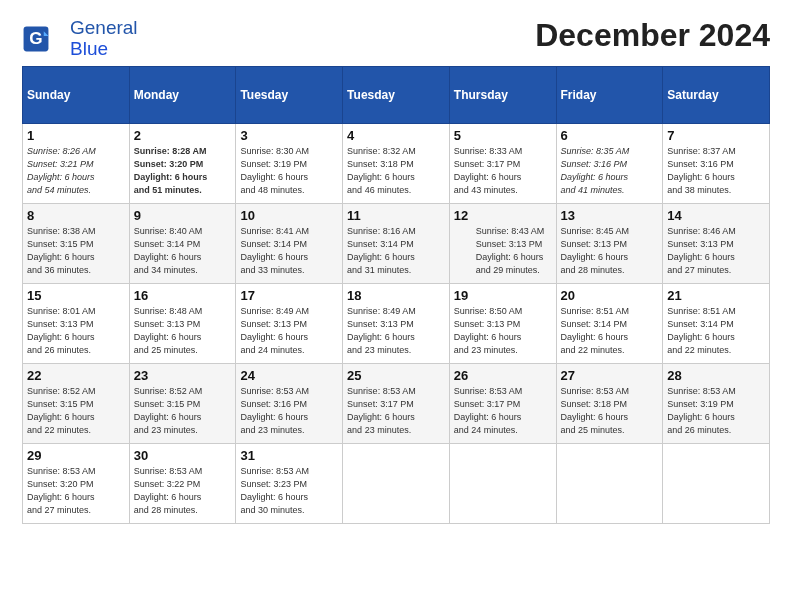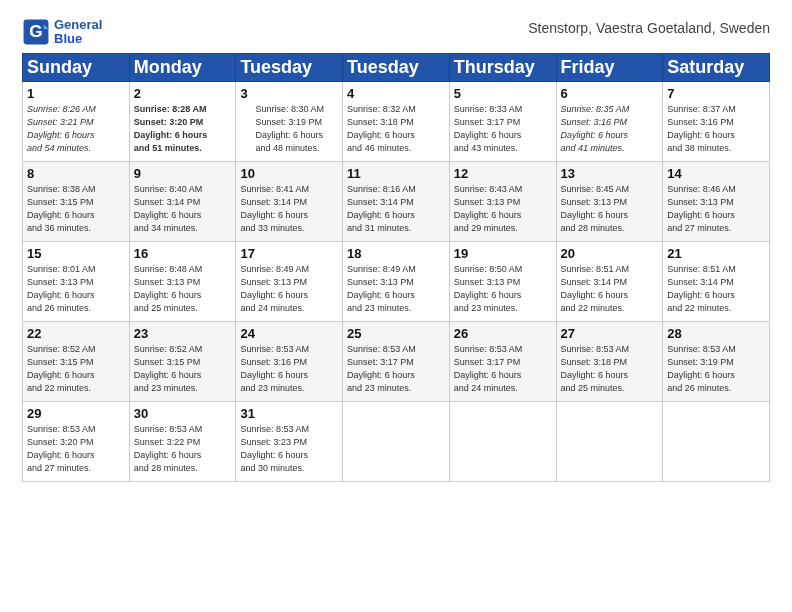--- a/index.html
+++ b/index.html
@@ -20,24 +20,25 @@
       align-items: flex-start;
       justify-content: space-between;
       margin-bottom: 4px;
     }
     .logo {
       display: flex;
       align-items: center;
       gap: 4px;
     }
     .logo-text {
-      font-size: 13px;
-      font-weight: bold;
+      font-size: 19px;
+      font-weight: normal;
       color: #333;
       line-height: 1.1;
+      margin-left: 16px;
     }
     .logo-text span {
       color: #2255aa;
     }
     .logo-icon {
       width: 28px;
       height: 28px;
     }
     .title-block {
       text-align: right;
@@ -55,23 +56,23 @@
     }
     .calendar-table {
       width: 100%;
       border-collapse: collapse;
       margin-top: 6px;
       table-layout: fixed;
     }
     .calendar-table th {
       background: #2255aa;
       color: #fff;
-      font-size: 18px;
+      font-size: 12px;
       font-weight: bold;
-      padding: 3px 4px;
+      padding: 21px 4px;
       text-align: left;
       border: 1px solid #1a448f;
     }
     .calendar-table td {
       vertical-align: top;
       border: 1px solid #ccc;
       padding: 4px 4px 4px 4px;
       font-size: 9.5px;
       color: #222;
       height: 80px;
@@ -106,21 +107,21 @@
         <rect x="2" y="2" width="32" height="32" rx="4" fill="#2255aa"></rect>
         <text x="18" y="24" text-anchor="middle" font-size="22" fill="white" font-family="Arial" font-weight="bold">G</text>
         <polygon points="28,8 34,14 28,14" fill="#55aaff"></polygon>
       </svg>
       <div class="logo-text">
         <div><span>General</span></div>
         <div><span style="color:#1d4ed8">Blue</span></div>
       </div>
     </div>
     <div class="title-block">
-      <div class="subtitle">Stenstorp, Vaestra Goetaland, Sweden</div>
+      <div class="month-title">December 2024</div>
     </div>
   </div>
 
   <table class="calendar-table">
     <thead>
       <tr>
       <th>Sunday</th>
           <th>Monday</th>
           <th>Tuesday</th>
           <th>Tuesday</th>
@@ -140,21 +141,21 @@
           </td>
           <td>
             <span class="day-number">2</span>
             <div class="day-info" style="white-space: pre-line; font-weight: bold;">Sunrise: 8:28 AM
 Sunset: 3:20 PM
 Daylight: 6 hours
 and 51 minutes.</div>
           </td>
           <td>
             <span class="day-number">3</span>
-            <div class="day-info" style="white-space: pre-line; margin-left: 15px;">Sunrise: 8:30 AM
+            <div class="day-info" style="white-space: pre-line;">Sunrise: 8:30 AM
 Sunset: 3:19 PM
 Daylight: 6 hours
 and 48 minutes.</div>
           </td>
           <td>
             <span class="day-number">4</span>
             <div class="day-info" style="white-space: pre-line;">Sunrise: 8:32 AM
 Sunset: 3:18 PM
 Daylight: 6 hours
 and 46 minutes.</div>
@@ -205,21 +206,21 @@
           </td>
           <td>
             <span class="day-number">11</span>
             <div class="day-info" style="white-space: pre-line;">Sunrise: 8:16 AM
 Sunset: 3:14 PM
 Daylight: 6 hours
 and 31 minutes.</div>
           </td>
           <td>
             <span class="day-number">12</span>
-            <div class="day-info" style="white-space: pre-line;">Sunrise: 8:43 AM
+            <div class="day-info" style="white-space: pre-line; margin-left: 22px;">Sunrise: 8:43 AM
 Sunset: 3:13 PM
 Daylight: 6 hours
 and 29 minutes.</div>
           </td>
           <td>
             <span class="day-number">13</span>
             <div class="day-info" style="white-space: pre-line;">Sunrise: 8:45 AM
 Sunset: 3:13 PM
 Daylight: 6 hours
 and 28 minutes.</div>

